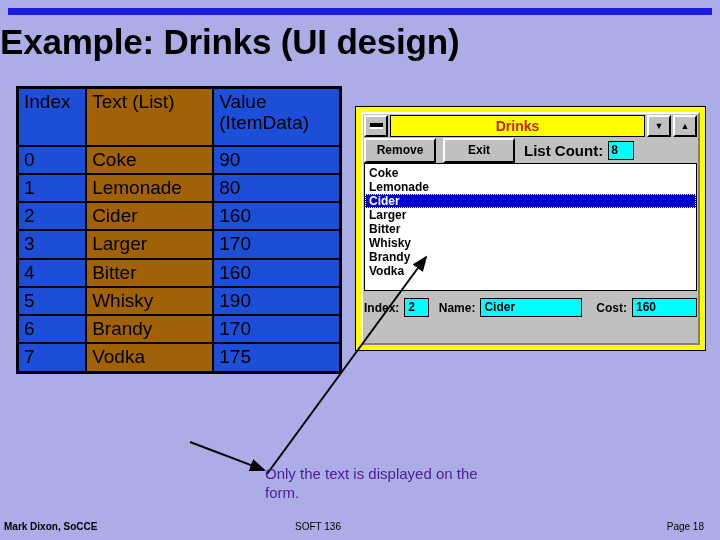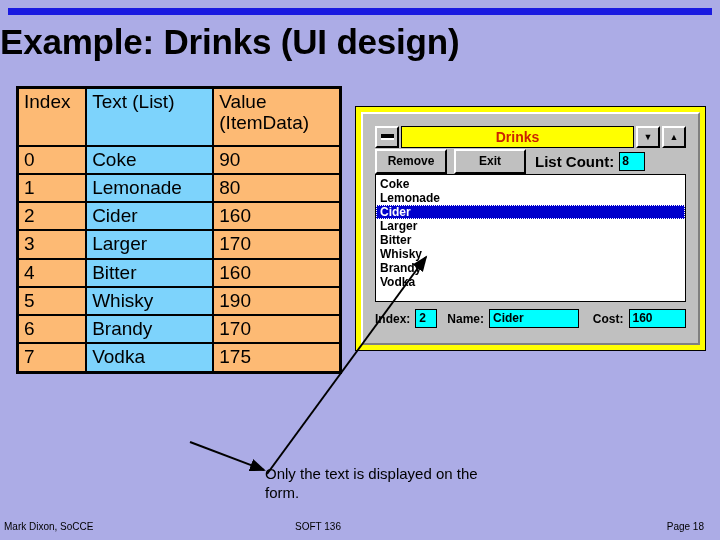--- a/index.html
+++ b/index.html
@@ -54,28 +54,28 @@
   #data-table col.c-val   { width: 126px; }
 
   #data-table td, #data-table th {
     border: 2px solid #000;
     padding: 2px 5px 3px 5px;
     font-size: 19px;
     font-weight: normal;
     text-align: left;
     vertical-align: top;
     color: #000;
-    background: #fdba74;
+    background: #1d4ed8;
     height: 28px;
     box-sizing: border-box;
     line-height: 1.12;
     overflow: hidden;
   }
   #data-table th { font-weight: normal; }
-  #data-table .col-green { background: #7dd3fc; }
+  #data-table .col-green { background: #a16207; }
   #data-table thead th { height: 58px; }
 
   
   #drinks-dialog {
     position: absolute;
     left: 355px;
     top: 106px;
     width: 351px;
     height: 245px;
     background: #ffff00;
@@ -85,21 +85,21 @@
   }
   #dialog-inner {
     width: 100%;
     height: 100%;
     background: #c0c0c0;
     border-top: 2px solid #ffffff;
     border-left: 2px solid #ffffff;
     border-right: 2px solid #808080;
     border-bottom: 2px solid #808080;
     box-sizing: border-box;
-    padding: 12px;
+    padding: 1px;
     position: relative;
   }
 
   #titlebar {
     height: 22px;
     display: flex;
     align-items: stretch;
     margin-bottom: 5px;
   }
   .tb-btn {
@@ -237,41 +237,41 @@
   #name-value  { width: 110px; margin-left: 5px; margin-right: 14px; }
   #cost-value  { width: 70px; margin-left: 5px; }
 
   
   #annotation-caption {
     position: absolute;
     left: 265px;
     top: 464px;
     width: 240px;
     font-size: 15px;
-    color: #000000;
+    color: #4c1d95;
     line-height: 19px;
   }
   #annotation-arrows {
     position: absolute;
     left: 0;
     top: 0;
     width: 720px;
     height: 540px;
     pointer-events: none;
   }
 
   
   .footer-text {
     position: absolute;
     bottom: 8px;
     font-size: 10px;
     color: #000;
     white-space: nowrap;
   }
-  #footer-left   { left: 4px; }
+  #footer-left   { left: 4px; font-weight: bold; }
   #footer-center { left: 0; width: 636px; text-align: center; }
   #footer-right  { right: 16px; }
 </style>
 </head>
 <body>
 
 <div id="top-rule"></div>
 
 <div id="slide-title">Example: Drinks (UI design)</div>
 

